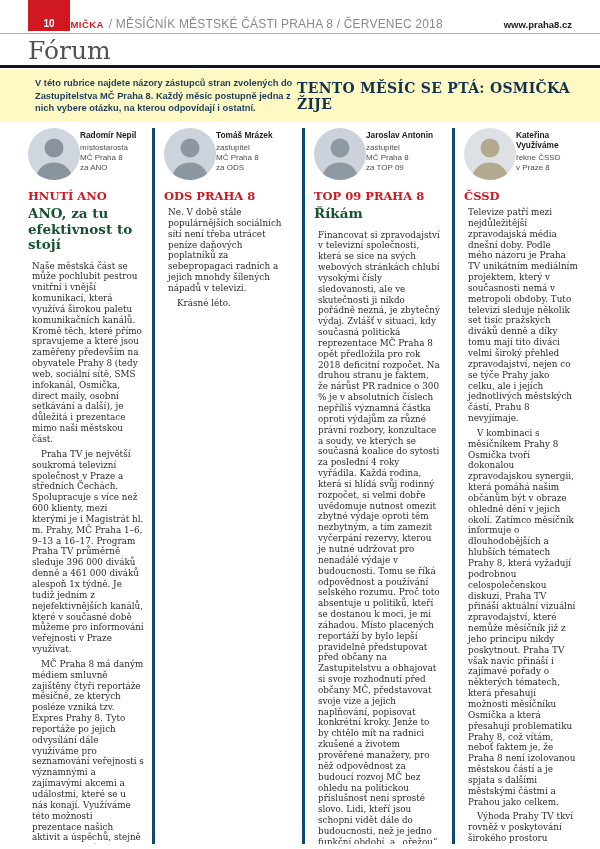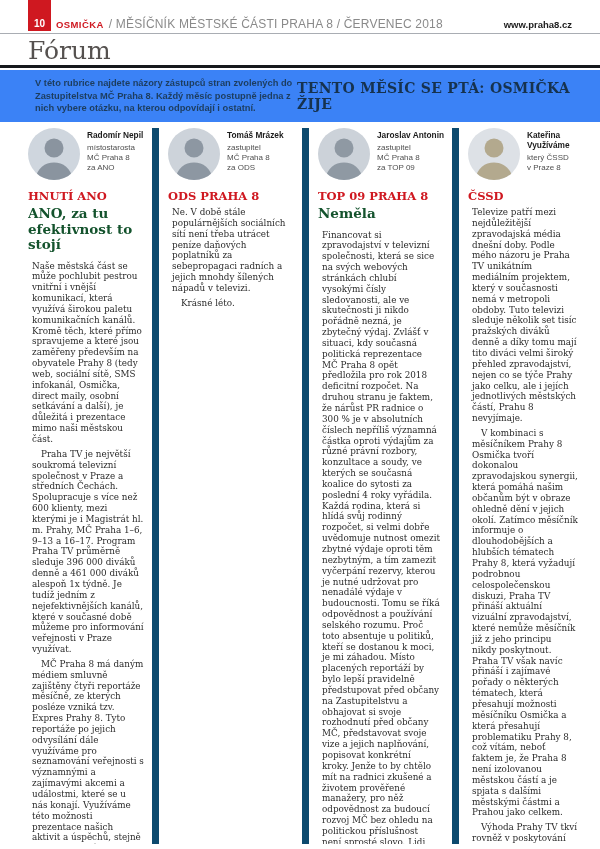--- a/index.html
+++ b/index.html
@@ -1,50 +1,50 @@
 <!DOCTYPE html>
 <html><head>
 <meta charset="utf-8">
 <style>
   html,body{margin:0;padding:0;background:#9a9a9a;}
   .page{width:600px;height:849px;margin:0 auto;background:#ffffff;position:relative;
         overflow:hidden;font-family:"DejaVu Serif",serif;color:#2b2b2b;}
 
   
-  .pagenum-box{position:absolute;left:28px;top:0;width:23px;height:31px;background:#cf1820;
+  .pagenum-box{position:absolute;left:28px;top:0;width:42px;height:31px;background:#cf1820;
         color:#fff;display:flex;align-items:flex-end;justify-content:center;
         font-family:"Liberation Sans",sans-serif;font-weight:bold;font-size:10px;padding-bottom:2px;box-sizing:border-box;}
   .meta-row{position:absolute;left:56px;right:28px;top:17px;display:flex;align-items:center;
         font-family:"Liberation Sans",sans-serif;}
   .masthead{color:#cf1820;font-weight:bold;font-size:9.5px;letter-spacing:.4px;}
   .masthead-suffix{color:#8a8a8a;font-size:12px;margin-left:5px;letter-spacing:.2px;}
   .website{margin-left:auto;font-weight:bold;font-size:9.5px;color:#1d1d1d;}
   .rule-thin{position:absolute;top:33px;left:0;width:600px;height:1px;background:#a9adb3;}
   .section-title{position:absolute;top:36px;left:28px;font-size:25px;color:#55514f;}
   .rule-thick{position:absolute;top:65px;left:0;width:600px;height:3px;background:#15181d;}
 
   
-  .intro-strip{position:absolute;top:70px;left:0;width:600px;height:52px;background:#3b82f6;
+  .intro-strip{position:absolute;top:70px;left:0;width:600px;height:52px;background:#fef9c3;
         display:flex;align-items:center;box-sizing:border-box;}
   .intro-text{width:262px;margin-left:35px;font-family:"Liberation Sans",sans-serif;font-weight:bold;
         font-size:9.3px;line-height:12.6px;color:#1d3d5e;}
   .intro-question{flex:1;text-align:left;font-size:14px;color:#16324e;letter-spacing:.3px;font-weight:bold;}
 
   
   .content{position:absolute;top:128px;left:28px;width:562px;height:716px;display:grid;
         grid-template-columns:124px 150px 150px 138px;overflow:hidden;}
   .col{min-width:0;padding-right:8px;box-sizing:border-box;overflow:hidden;}
   .col:first-child{padding-right:4px;}
-  .col + .col{border-left:7px solid #0c4a6e;padding-left:9px;}
+  .col + .col{border-left:3px solid #0c4a6e;padding-left:9px;}
 
   
   .person{display:flex;margin-bottom:9px;font-family:"Liberation Sans",sans-serif;}
   .avatar{width:52px;height:52px;flex:0 0 52px;border-radius:50%;overflow:hidden;}
   .avatar svg{display:block;}
-  .person-info{margin-left:7px;padding-top:3px;}
+  .person-info{padding-top:3px;}
   .person-name{font-weight:bold;font-size:8.3px;color:#1c1c1c;margin-bottom:2.5px;line-height:9.5px;}
   .person-line{font-size:8px;color:#4f4f4f;line-height:10px;}
 
   
   .party{font-size:11.5px;font-weight:bold;color:#cf1820;margin:3px 0 3px;}
   .headline{font-size:13.5px;font-weight:bold;line-height:15.5px;color:#14532d;margin:0 0 8px;}
   .article p{margin:4px;font-size:8.8px;line-height:10.85px;color:#2b2b2b;}
   .article p + p{text-indent:9px;}
 </style>
 </head>
@@ -131,38 +131,38 @@
         </div>
         <div class="person-info">
           <div class="person-name">Jaroslav Antonin</div>
           <div class="person-line">zastupitel</div>
           <div class="person-line">MČ Praha 8</div>
           <div class="person-line">za TOP 09</div>
         </div>
       </div>
       <div class="article">
         <div class="party">TOP 09 PRAHA 8</div>
-        <div class="headline">Neměla</div>
+        <div class="headline">Říkám</div>
         <p>Financovat si zpravodajství v televizní společnosti, která se sice na svých webových stránkách chlubí vysokými čísly sledovanosti, ale ve skutečnosti ji nikdo pořádně nezná, je zbytečný výdaj. Zvlášť v situaci, kdy současná politická reprezentace MČ Praha 8 opět předložila pro rok 2018 deficitní rozpočet. Na druhou stranu je faktem, že nárůst PR radnice o 300 % je v absolutních číslech nepříliš významná částka oproti výdajům za různé právní rozbory, konzultace a soudy, ve kterých se současná koalice do sytosti za poslední 4 roky vyřádila. Každá rodina, která si hlídá svůj rodinný rozpočet, si velmi dobře uvědomuje nutnost omezit zbytné výdaje oproti těm nezbytným, a tím zamezit vyčerpání rezervy, kterou je nutné udržovat pro nenadálé výdaje v budoucnosti. Tomu se říká odpovědnost a používání selského rozumu. Proč toto absentuje u politiků, kteří se dostanou k moci, je mi záhadou. Místo placených reportáží by bylo lepší pravidelně předstupovat před občany na Zastupitelstvu a obhajovat si svoje rozhodnutí před občany MČ, představovat svoje vize a jejich naplňování, popisovat konkrétní kroky. Jenže to by chtělo mít na radnici zkušené a životem prověřené manažery, pro něž odpovědnost za budoucí rozvoj MČ bez ohledu na politickou příslušnost není sprosté slovo. Lidi, kteří jsou schopni vidět dále do budoucnosti, než je jedno funkční období, a „ořežou“ zbytečné výdaje ve prospěch těch opravdu nutných pro efektivní správu MČ.</p>
         <p>Také si myslíte, že Praha 8 si zaslouží víc? Víte, co zlepšit? Zavolejte nám na telefonní číslo 723 721 082. Najdete nás též na www.naseosmicka.cz.</p>
       </div>
     </div>
 
     <div class="col">
       <div class="person">
         <div class="avatar">
           <svg viewBox="0 0 52 52" width="52" height="52">
             <rect width="52" height="52" fill="#dde1e6"></rect>
               <circle cx="26" cy="20" r="9.5" fill="#b3a98e"></circle>
             <path d="M7 52c2-12 10-17.5 19-17.5S43 40 45 52z" fill="#b3a98e"></path>
             </svg>
         </div>
         <div class="person-info">
           <div class="person-name">Kateřina Využíváme</div>
-          <div class="person-line">který ČSSD</div>
+          <div class="person-line">řekne ČSSD</div>
           <div class="person-line">v Praze 8</div>
         </div>
       </div>
       <div class="article">
         <div class="party">ČSSD</div>
         <p>Televize patří mezi nejdůležitější zpravodajská média dnešní doby. Podle mého názoru je Praha TV unikátním mediálním projektem, který v současnosti nemá v metropoli obdoby. Tuto televizi sleduje několik set tisíc pražských diváků denně a díky tomu mají tito diváci velmi široký přehled zpravodajství, nejen co se týče Prahy jako celku, ale i jejích jednotlivých městských částí, Prahu 8 nevyjímaje.</p>
         <p>V kombinaci s měsíčníkem Prahy 8 Osmička tvoří dokonalou zpravodajskou synergii, která pomáhá našim občanům být v obraze ohledně dění v jejich okolí. Zatímco měsíčník informuje o dlouhodobějších a hlubších tématech Prahy 8, která vyžadují podrobnou celospolečenskou diskuzi, Praha TV přináší aktuální vizuální zpravodajství, které nemůže měsíčník již z jeho principu nikdy poskytnout. Praha TV však navíc přináší i zajímavé pořady o některých tématech, která přesahují možnosti měsíčníku Osmička a která přesahují problematiku Prahy 8, což vítám, neboť faktem je, že Praha 8 není izolovanou městskou částí a je spjata s dalšími městskými částmi a Prahou jako celkem.</p>
         <p>Výhoda Prahy TV tkví rovněž v poskytování širokého prostoru komunálním pražským politikům a dalším významným osobnostem z veřejného života, a divák si tak může udělat ucelenou představu o těchto lidech. Ve vztahu k uvedenému si dovolím parafrázi, že jeden videorozhovor s osobností řekne více než tisíc jeho fotografií.</p>
       </div>
     </div>

